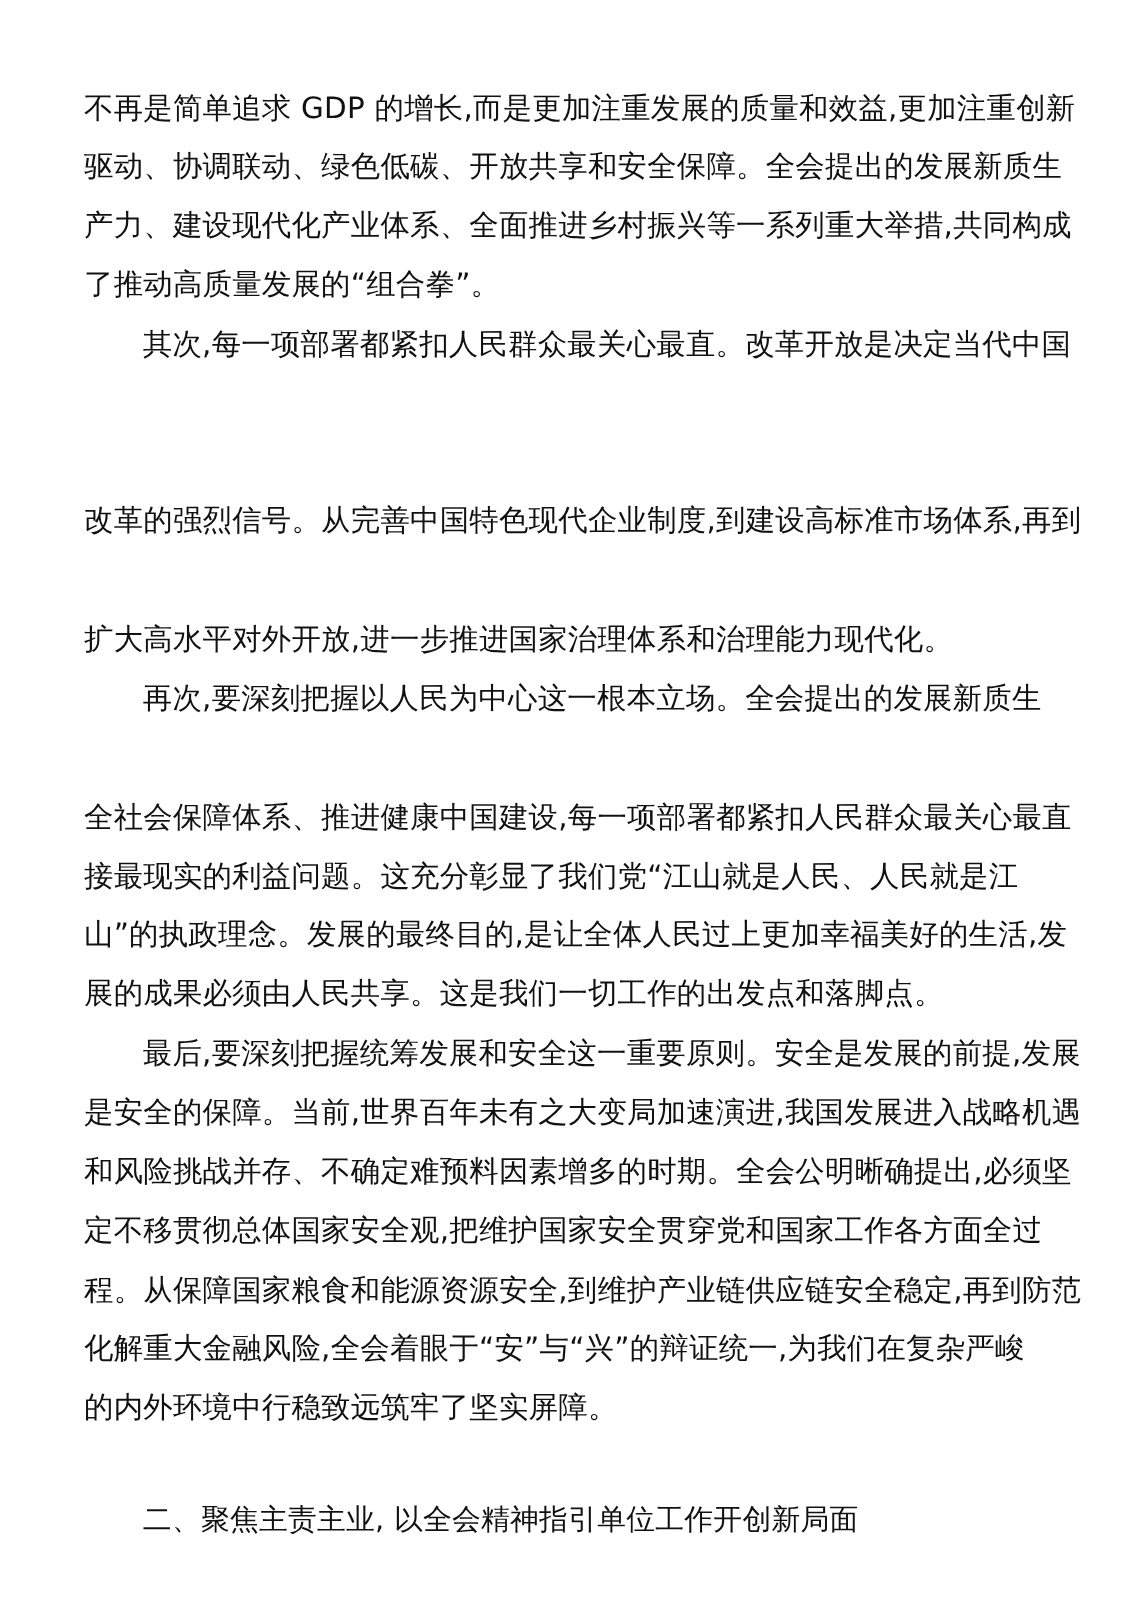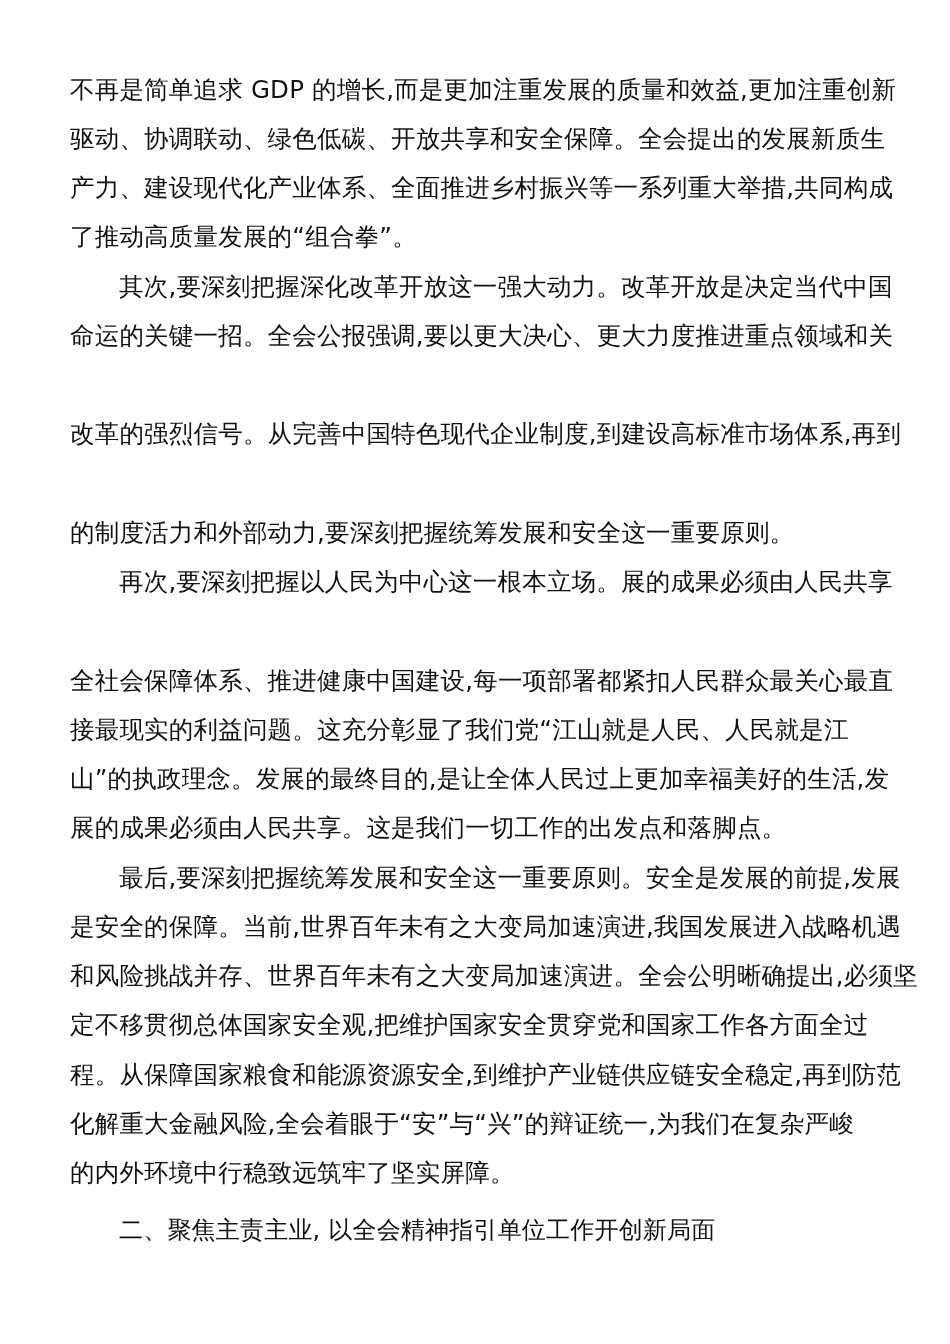--- a/index.html
+++ b/index.html
@@ -2,45 +2,44 @@
 <html><head>
 <meta charset="utf-8">
 <style>
   html, body { margin: 0; padding: 0; background: #ffffff; }
   body { width: 950px; height: 1344px; position: relative; overflow: hidden;
          font-family: "DejaVu Sans", "Liberation Sans", sans-serif; color: #111; }
   .page { position: absolute; left: 12px; top: 0; width: 950px; height: 1344px; }
   .line { position: absolute; left: 58px; height: 30px; font-size: 24.5px; line-height: 30px;
           white-space: nowrap; letter-spacing: 0.2px; }
   .indent { left: 107px; }
-  .heading { font-size: 24px; }
+  .heading { font-size: 24px; margin-top: 36px; }
 </style>
 </head>
 <body>
 
 <div class="page">
 
   <div class="line" style="top:75px">不再是简单追求 GDP 的增长,而是更加注重发展的质量和效益,更加注重创新</div>
   <div class="line" style="top:124px">驱动、协调联动、绿色低碳、开放共享和安全保障。全会提出的发展新质生</div>
   <div class="line" style="top:173px">产力、建设现代化产业体系、全面推进乡村振兴等一系列重大举措,共同构成</div>
   <div class="line" style="top:222px">了推动高质量发展的“组合拳”。</div>
 
-  <div class="line indent" style="top:272px">其次,要深刻把握深化改革开放这一强大动力。改革开放是决定当代中国</div>
-  <div class="line" style="top:321px">命运的关键一招。全会公报强调,要以更大决心、更大力度推进重点领域和关</div>
+  <div class="line indent" style="top:272px">其次,每一项部署都紧扣人民群众最关心最直。改革开放是决定当代中国</div>
   <div class="line" style="top:419px">改革的强烈信号。从完善中国特色现代企业制度,到建设高标准市场体系,再到</div>
-  <div class="line" style="top:518px">的制度活力和外部动力,要深刻把握统筹发展和安全这一重要原则。</div>
+  <div class="line" style="top:518px">扩大高水平对外开放,进一步推进国家治理体系和治理能力现代化。</div>
 
-  <div class="line indent" style="top:567px">再次,要深刻把握以人民为中心这一根本立场。展的成果必须由人民共享</div>
+  <div class="line indent" style="top:567px">再次,要深刻把握以人民为中心这一根本立场。全会提出的发展新质生</div>
   <div class="line" style="top:666px">全社会保障体系、推进健康中国建设,每一项部署都紧扣人民群众最关心最直</div>
   <div class="line" style="top:715px">接最现实的利益问题。这充分彰显了我们党“江山就是人民、人民就是江</div>
   <div class="line" style="top:764px">山”的执政理念。发展的最终目的,是让全体人民过上更加幸福美好的生活,发</div>
   <div class="line" style="top:813px">展的成果必须由人民共享。这是我们一切工作的出发点和落脚点。</div>
 
   <div class="line indent" style="top:863px">最后,要深刻把握统筹发展和安全这一重要原则。安全是发展的前提,发展</div>
   <div class="line" style="top:912px">是安全的保障。当前,世界百年未有之大变局加速演进,我国发展进入战略机遇</div>
-  <div class="line" style="top:961px">和风险挑战并存、世界百年未有之大变局加速演进。全会公明晰确提出,必须坚</div>
+  <div class="line" style="top:961px">和风险挑战并存、不确定难预料因素增多的时期。全会公明晰确提出,必须坚</div>
   <div class="line" style="top:1010px">定不移贯彻总体国家安全观,把维护国家安全贯穿党和国家工作各方面全过</div>
   <div class="line" style="top:1060px">程。从保障国家粮食和能源资源安全,到维护产业链供应链安全稳定,再到防范</div>
   <div class="line" style="top:1109px">化解重大金融风险,全会着眼于“安”与“兴”的辩证统一,为我们在复杂严峻</div>
   <div class="line" style="top:1158px">的内外环境中行稳致远筑牢了坚实屏障。</div>
 
   <div class="line indent heading" style="top:1215px">二、聚焦主责主业, 以全会精神指引单位工作开创新局面</div>
 </div>
 
 </body></html>

